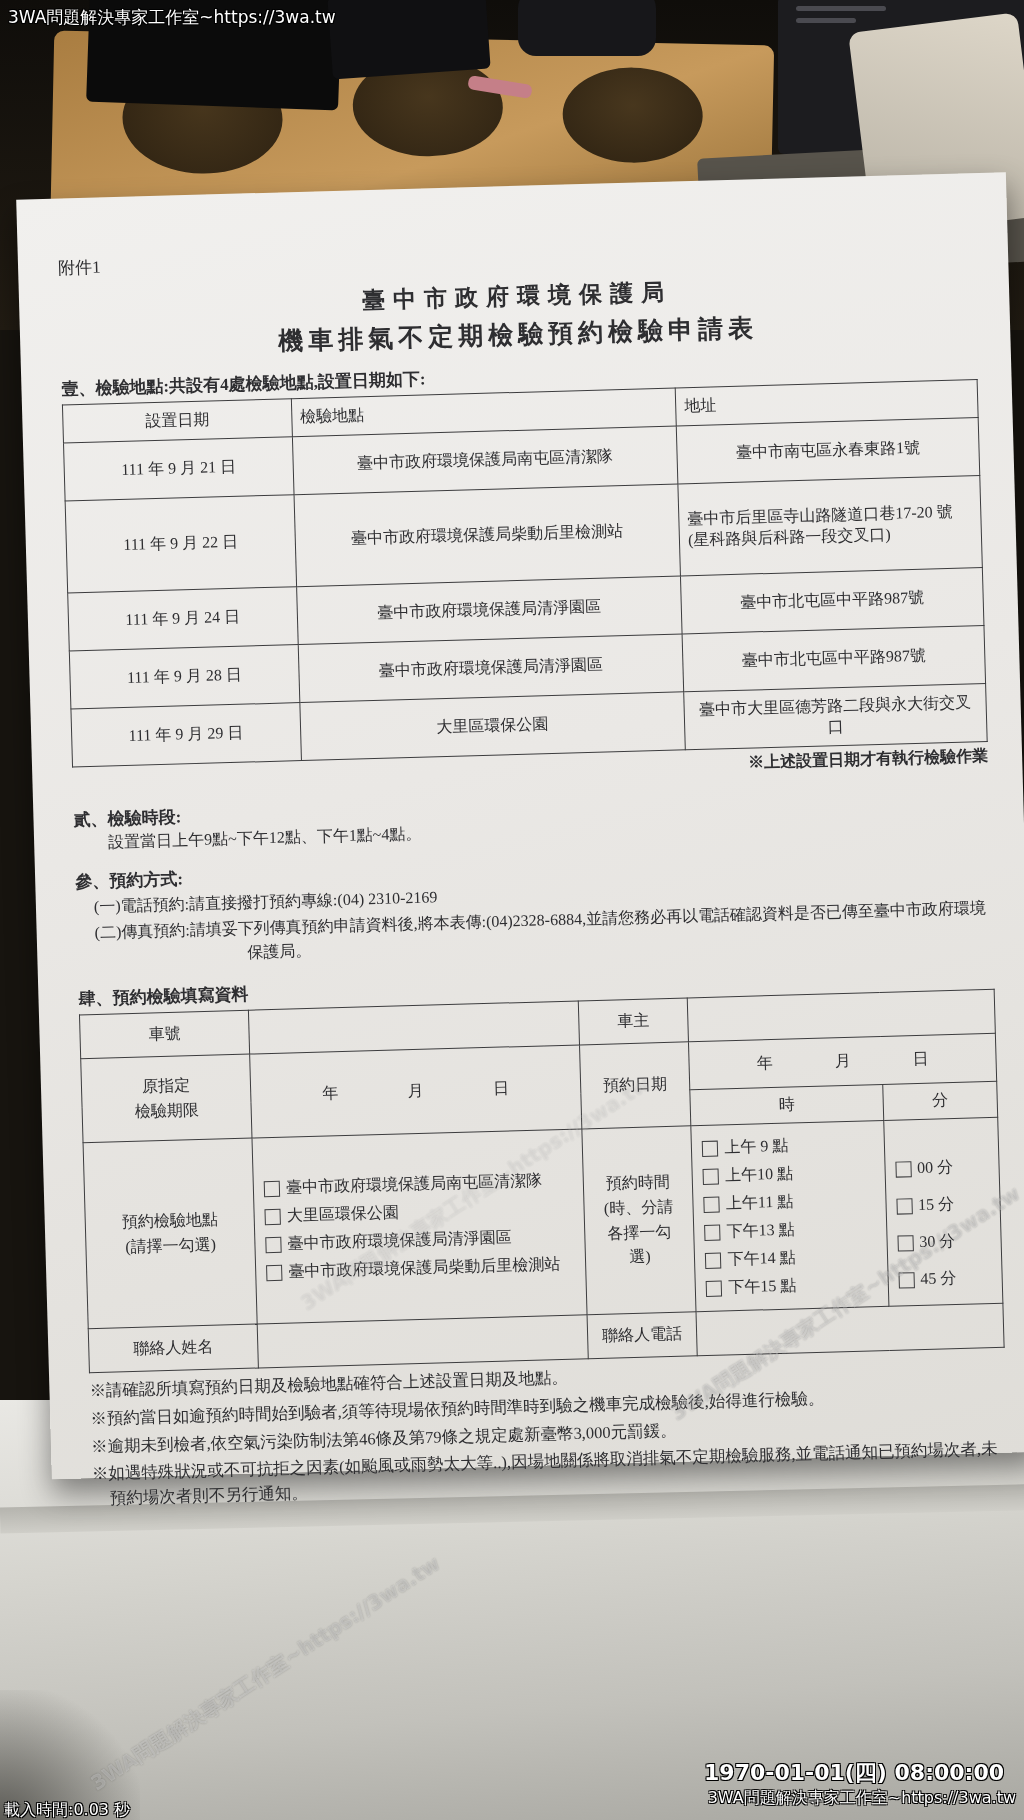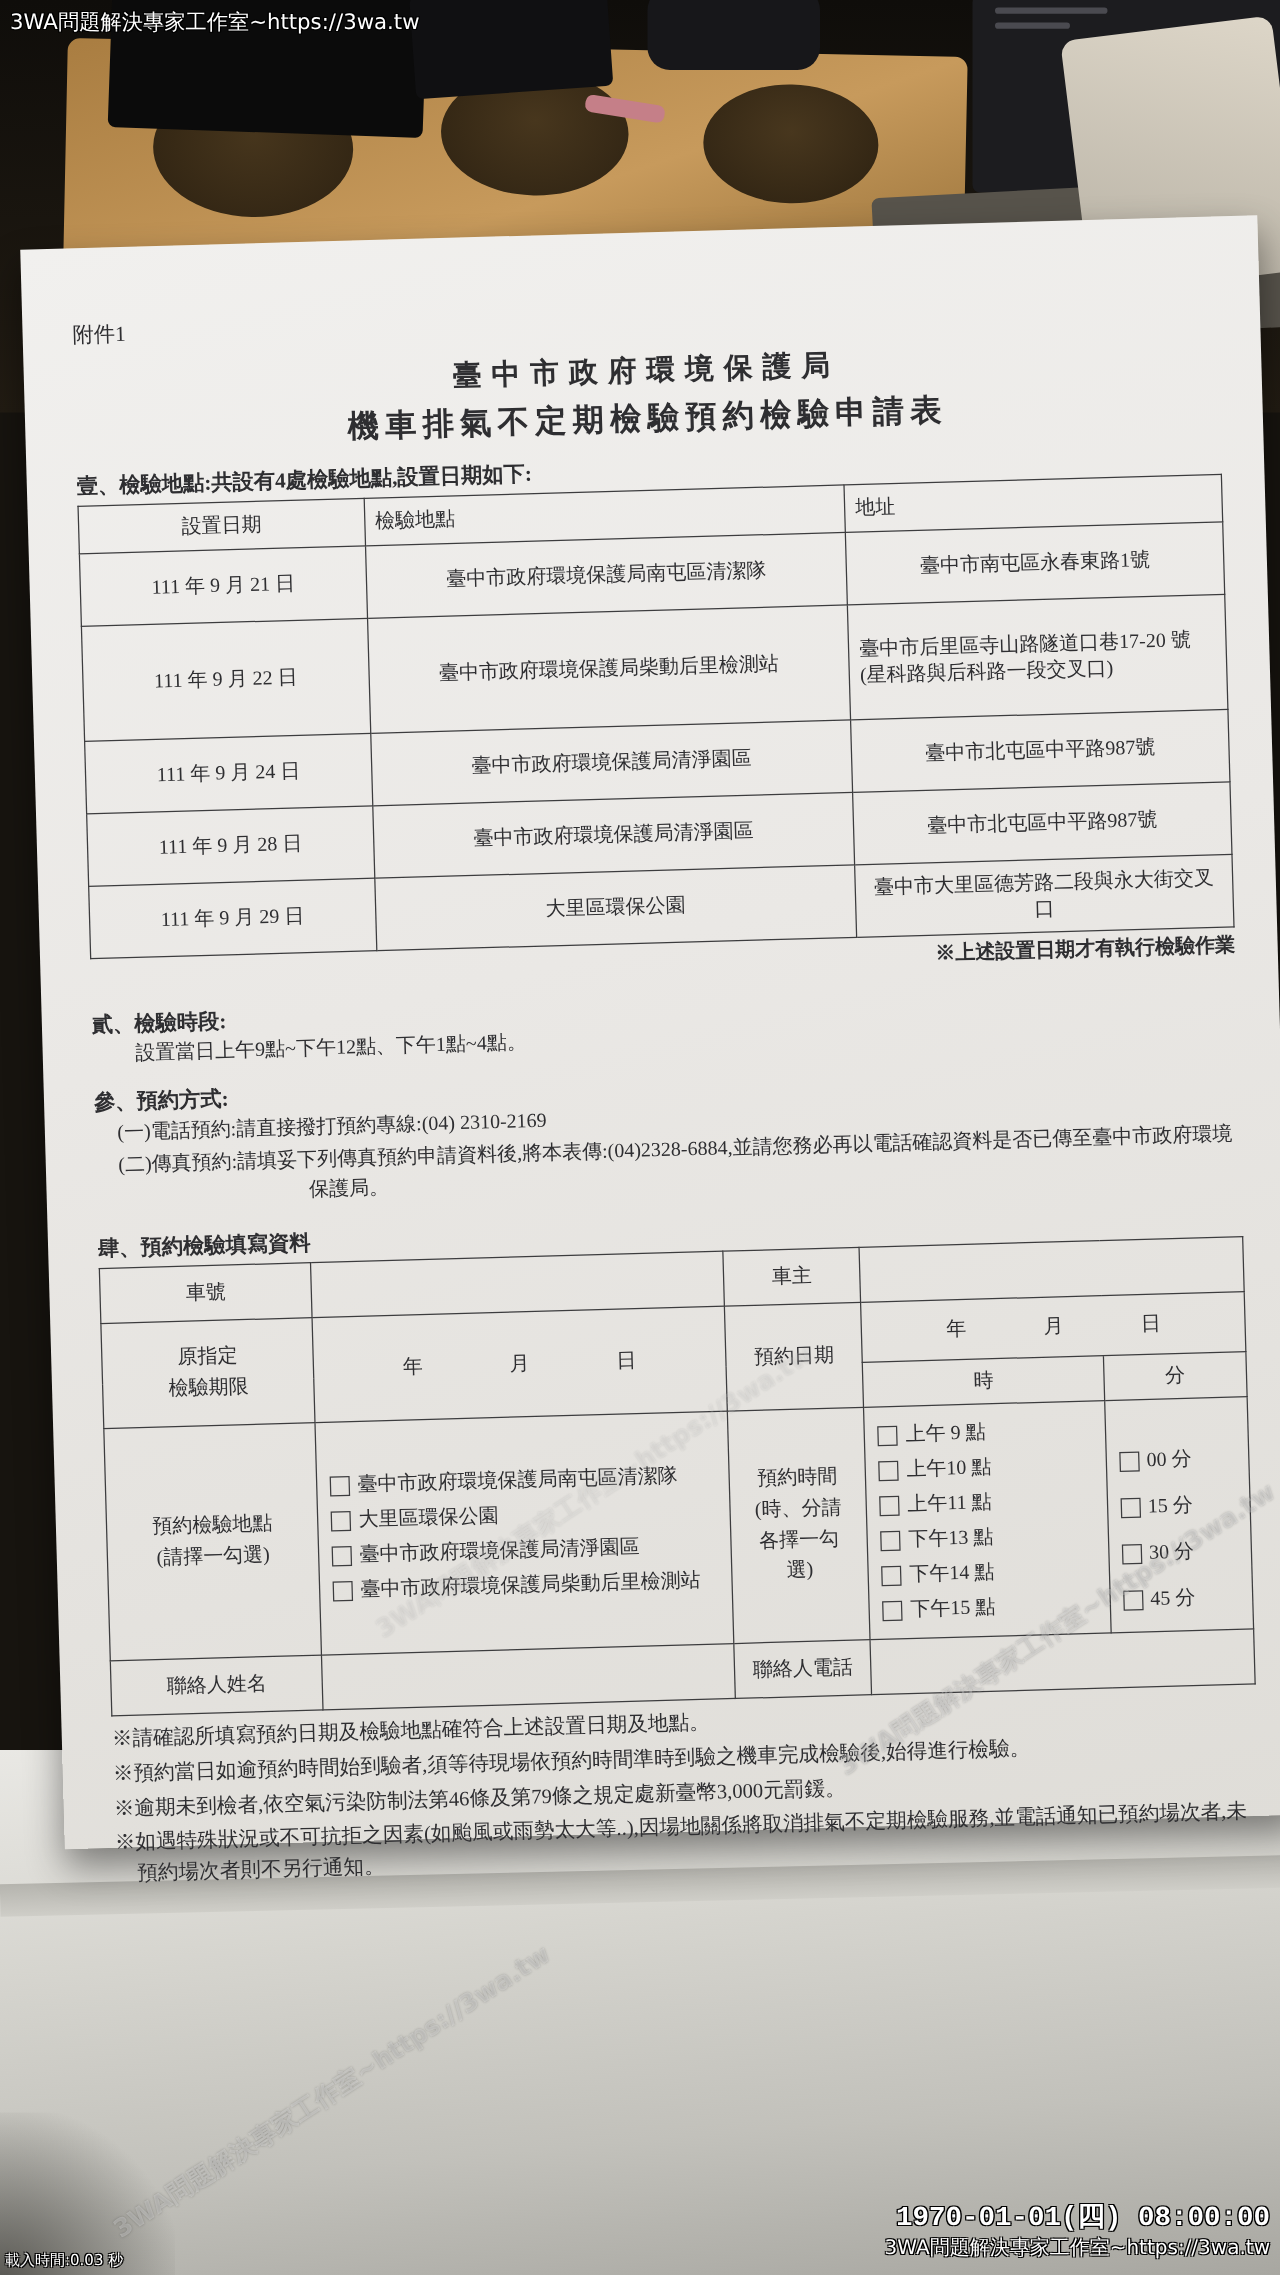--- a/index.html
+++ b/index.html
@@ -71,23 +71,23 @@
   .box{display:inline-block;width:14px;height:14px;border:1.6px solid #3c3c3e;flex:0 0 auto;background:transparent;}
   .vlab{text-align:center;line-height:1.55;}
 
   .footnotes{margin-top:6px;}
   .fn{font-size:16.5px;line-height:1.5;margin:3px 0;padding-left:1.05em;text-indent:-1.05em;}
 
   
   .wm{position:absolute;color:#fff;font-family:"DejaVu Sans","Liberation Sans",sans-serif;
       text-shadow:-1px -1px 0 #000,1px -1px 0 #000,-1px 1px 0 #000,1px 1px 0 #000;z-index:50;}
   .wm-topleft{left:8px;top:6px;font-size:17px;}
-  .wm-timestamp{right:8px;top:1758px;font-size:22px;font-weight:bold;font-family:Liberation Mono, monospace;}
+  .wm-timestamp{right:20px;top:1758px;font-size:22px;font-weight:bold;}
   .wm-site{right:8px;top:1788px;font-size:16px;}
-  .wm-load{left:4px;top:1800px;font-size:12px;}
+  .wm-load{left:4px;top:1800px;font-size:16px;}
   .wm-diag{color:rgba(255,255,255,.30);text-shadow:0 0 2px rgba(0,0,0,.25);
            font-size:20px;font-weight:bold;transform:rotate(-33deg);white-space:nowrap;z-index:40;}
   .wm-diag1{left:640px;top:1290px;}
   .wm-diag2{left:60px;top:1660px;}
   .wm-diag3{left:270px;top:1180px;opacity:.5;}
 </style>
 </head>
 <body>
 
 <div class="bg-top">

